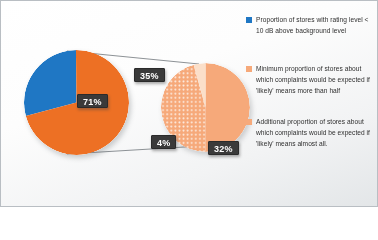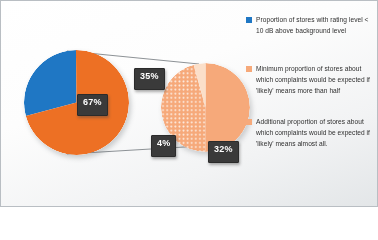--- a/index.html
+++ b/index.html
@@ -69,21 +69,21 @@
   }
 
   
   .data-label {
     position: absolute;
     background: #3a3a3a;
     color: #ffffff;
     font-weight: bold;
     font-size: 9px;
     line-height: 1;
-    padding: 3px 5px 8px 5px;
+    padding: 3px 5px 0 5px;
     border: 1px solid #2b2b2b;
     border-radius: 1px;
     box-shadow: 1px 2px 3px rgba(70,70,70,0.45);
     letter-spacing: 0.2px;
     white-space: nowrap;
   }
 
   #label-29 { left: 29px; top: 93px; }
   #label-71 { left: 76px; top: 93px; }
   #label-35 { left: 133px; top: 67px; }
@@ -152,21 +152,21 @@
               <circle cx="2.05" cy="2.05" r="0.95" fill="#fdece1"></circle>
             </pattern>
           </defs>
           <path d="M 44.5 44.5 L 44.5 0 A 44.5 44.5 0 0 1 44.5 89 Z" fill="#f6a97a"></path>
           <path d="M 44.5 44.5 L 44.5 89 A 44.5 44.5 0 0 1 32.622861475243276 1.614296316094574 Z" fill="url(#dots-sub)"></path>
           <path d="M 44.5 44.5 L 32.622861475243276 1.614296316094574 A 44.5 44.5 0 0 1 44.49999999999999 0 Z" fill="#fbdfc9"></path>
         </svg>
       </div>
   </div>
 
-  <div class="data-label" id="label-71">67%</div>
+  <div class="data-label" id="label-71">71%</div>
   <div class="data-label" id="label-35">35%</div>
   <div class="data-label" id="label-4">4%</div>
   <div class="data-label" id="label-32">32%</div>
 
   <div id="legend">
 
     <div class="legend-entry" id="legend-entry-0">
       <span class="legend-swatch" style="background:#1f77c4;"></span>
       <span class="legend-text">Proportion of stores with rating level &lt; 10 dB above background level</span>
     </div>

